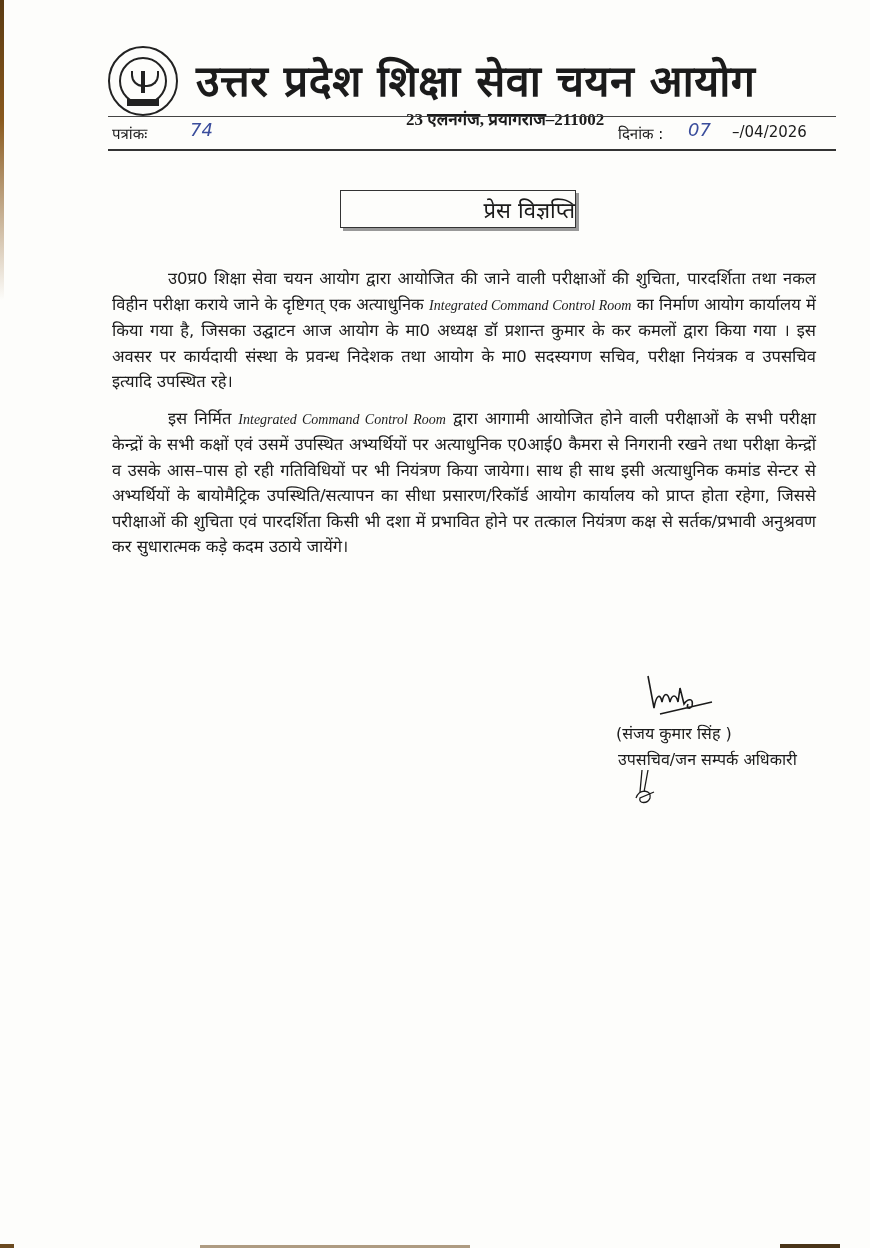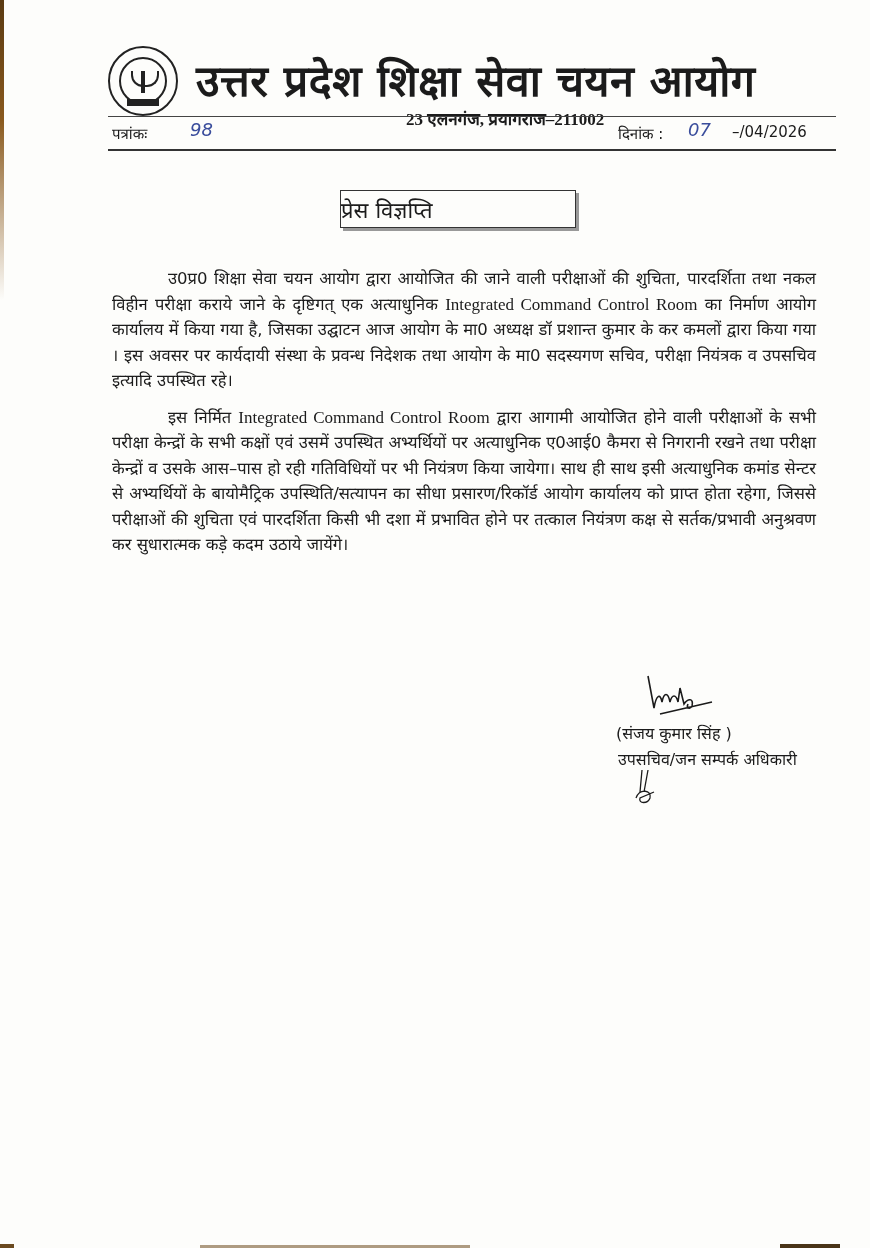--- a/index.html
+++ b/index.html
@@ -44,30 +44,30 @@
   .ref-line {
     position: absolute; left: 112px; top: 119px; width: 720px; height: 28px; font-size: 15px;
     font-family: "DejaVu Sans", sans-serif; white-space: nowrap;
   }
   .ref-line span { position: absolute; top: 4px; }
   .hand { font-family: "DejaVu Sans", sans-serif; color: #3a4d9c; font-style: italic; font-size: 18px; top: 0 !important; }
   .rule-bottom { position: absolute; left: 108px; top: 149px; width: 728px; height: 2px; background: #333; }
 
   .press-box {
     position: absolute; left: 340px; top: 190px; width: 236px; height: 38px; border: 1.5px solid #333;
-    box-sizing: border-box; box-shadow: 3px 3px 0 #999; display: flex; align-items: center; justify-content: flex-start;
+    box-sizing: border-box; box-shadow: 3px 3px 0 #999; display: flex; align-items: center; justify-content: flex-end;
     font-size: 22px; font-family: "DejaVu Sans", sans-serif; background: #fdfdfb;
   }
 
   .body-text {
     position: absolute; left: 112px; top: 266px; width: 704px; font-size: 16.5px; line-height: 25.5px;
     text-align: justify; font-family: "DejaVu Sans", sans-serif;
   }
   .body-text p { margin: 0 0 11px 0; text-indent: 56px; }
-  .en { font-family: "Liberation Serif", serif; font-size: 17px; }
+  .en { font-family: "Liberation Serif", serif; font-size: 14px; font-style: italic; }
 
   .signature { position: absolute; left: 640px; top: 668px; width: 80px; height: 50px; }
   .sig-name { position: absolute; left: 616px; top: 722px; font-size: 16px; font-family: "DejaVu Sans", sans-serif; white-space: nowrap; }
   .sig-desig { position: absolute; left: 582px; top: 748px; font-size: 16px; font-family: "DejaVu Sans", sans-serif; white-space: nowrap; margin-left: 36px; }
   .initials { position: absolute; left: 630px; top: 768px; width: 30px; height: 40px; }
 </style>
 </head>
 <body>
 
 <div class="left-edge"></div>
@@ -80,21 +80,21 @@
     <div class="logo-inner"></div>
     <div class="logo-banner"></div>
   </div>
   <div class="title">उत्तर प्रदेश शिक्षा सेवा चयन आयोग</div>
   <div class="address">23 एलनगंज, प्रयागराज–211002</div>
 </div>
 
 <div class="rule-top"></div>
 <div class="ref-line">
   <span style="left:0">पत्रांकः</span>
-  <span class="hand" style="left:78px">98</span>
+  <span class="hand" style="left:78px">74</span>
   <span style="left:506px">दिनांक :</span>
   <span class="hand" style="left:576px">07</span>
   <span style="left:620px">–/04/2026</span>
 </div>
 <div class="rule-bottom"></div>
 
 <div class="press-box">
   <span>प्रेस विज्ञप्ति</span>
 </div>
 

